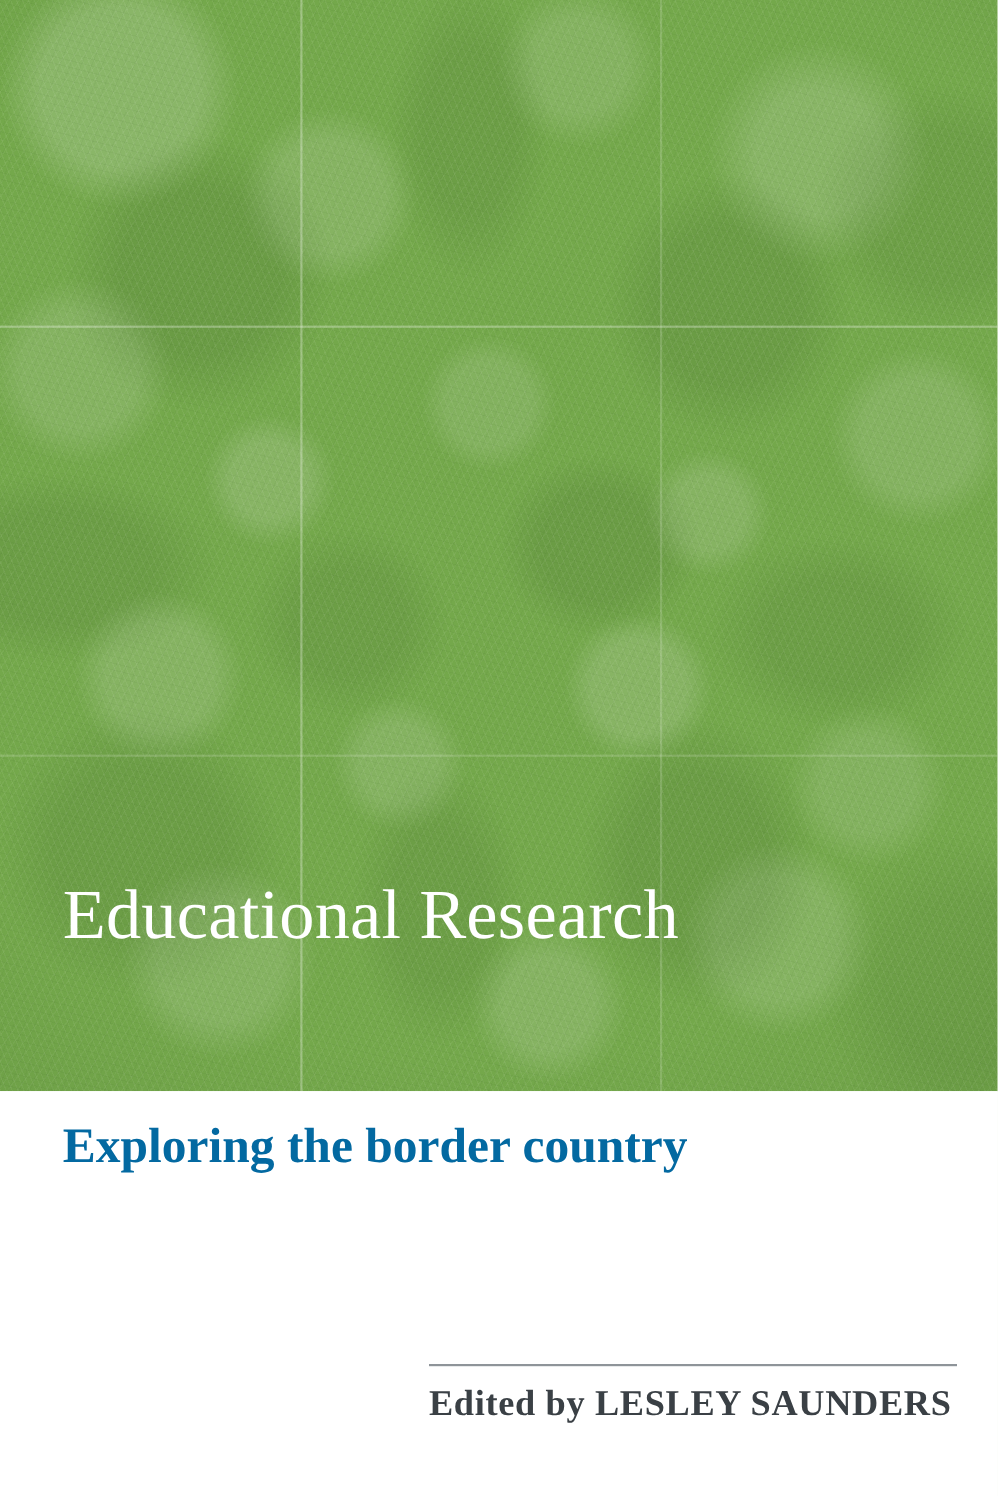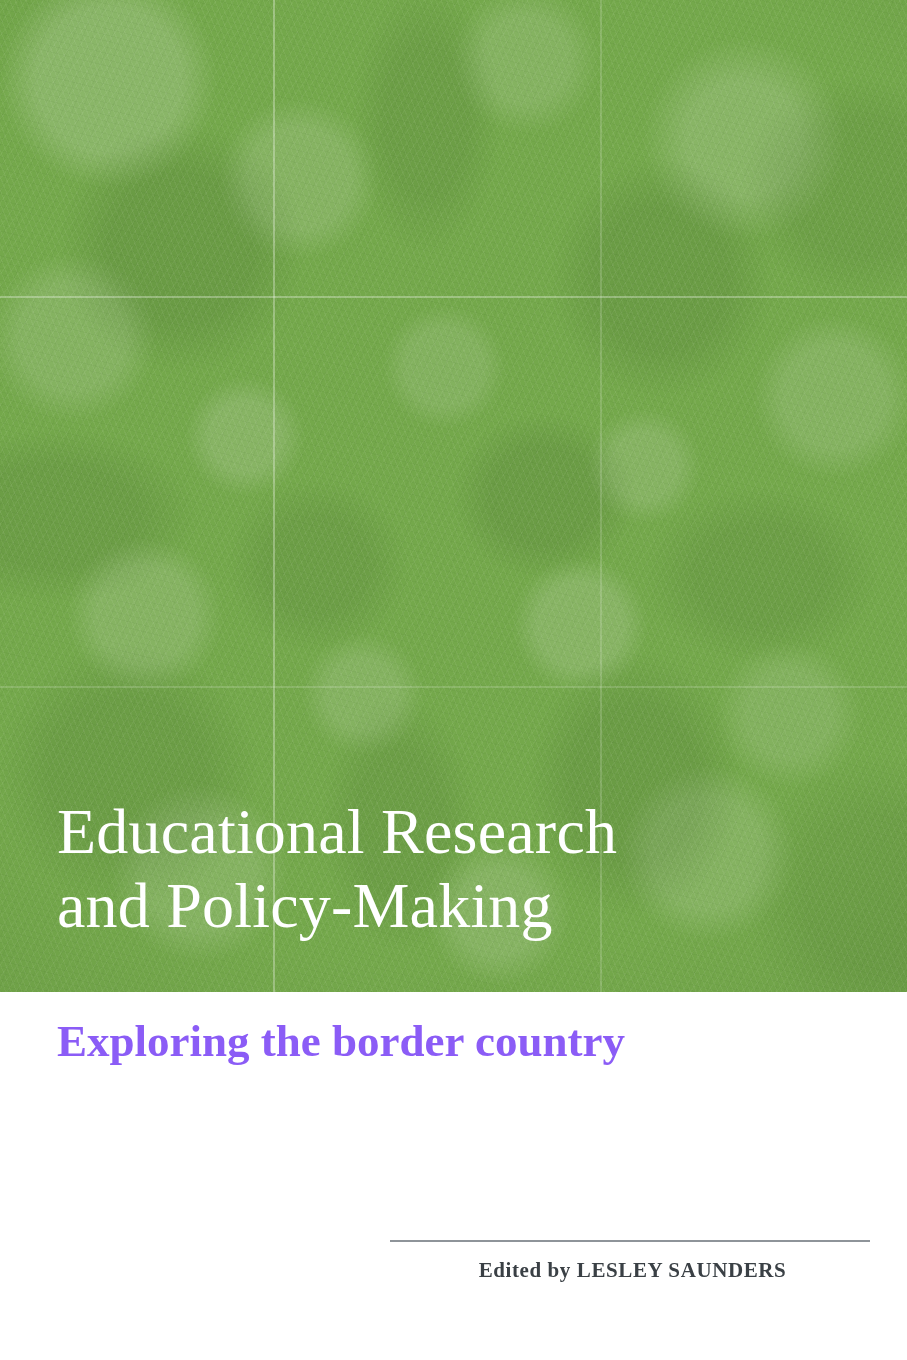--- a/index.html
+++ b/index.html
@@ -125,42 +125,42 @@
     height: 368px;
     background: #ffffff;
   }
   .subtitle-block {
     position: absolute;
     left: 57px;
     top: 14px;
     width: 810px;
   }
   .subtitle-line {
-    color: #8b5cf6;
+    color: #0369a1;
     font-size: 45px;
     line-height: 70px;
     font-weight: 700;
     white-space: nowrap;
   }
   .rule {
     position: absolute;
     left: 390px;
     top: 248px;
     width: 480px;
     height: 2px;
     background: #8e9499;
   }
   .editor {
     position: absolute;
     left: 390px;
     top: 266px;
     width: 485px;
-    text-align: center;
+    text-align: left;
     color: #3a4045;
-    font-size: 21px;
+    font-size: 33px;
     font-weight: 700;
     letter-spacing: 0.6px;
     white-space: nowrap;
   }
 </style>
 </head>
 <body>
 
 <div class="cover">
 
@@ -171,21 +171,20 @@
 
     <div class="seam v" style="left:273px;"></div>
     <div class="seam v seam-soft" style="left:600px;"></div>
     <div class="seam h" style="top:296px;"></div>
     <div class="seam h seam-soft" style="top:686px;"></div>
 
     <div class="vignette"></div>
 
     <div class="title-block">
       <div class="title-line">Educational Research</div>
-      <div class="title-line">and Policy-Making</div>
     </div>
   </div>
 
   <div class="lower">
     <div class="subtitle-block">
       <div class="subtitle-line">Exploring the border country</div>
     </div>
 
     <div class="rule"></div>
 

